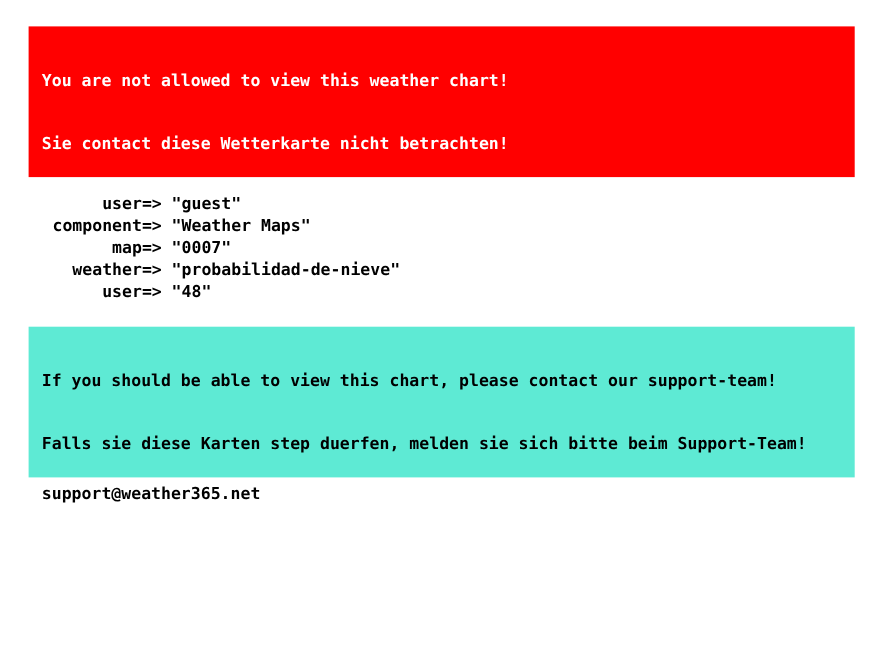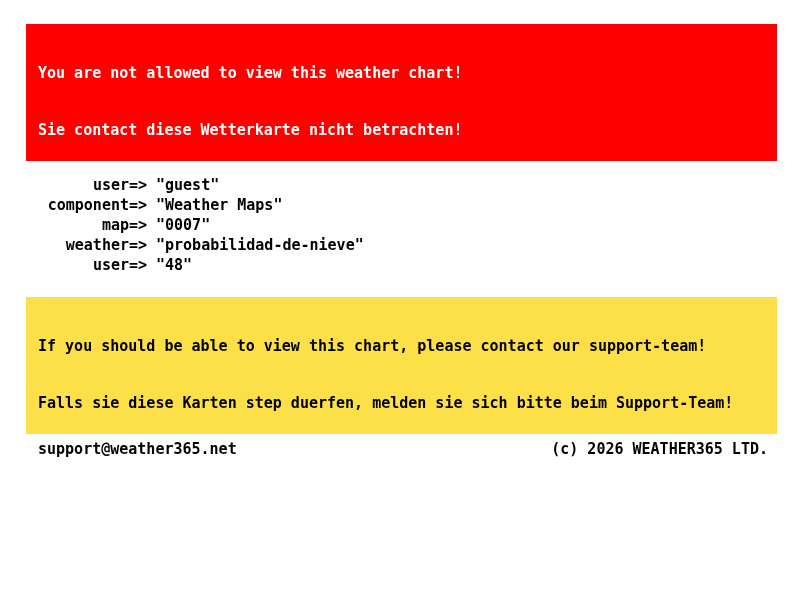--- a/index.html
+++ b/index.html
@@ -21,38 +21,39 @@
     line-height: 19px;
     white-space: pre;
   }
   .banner-error {
     margin-top: 24px;
     background: #ff0000;
     color: #ffffff;
   }
   .banner-support {
     margin-top: 22px;
-    background: #fde047;
+    background: #5eead4;
     color: #000000;
   }
   .params {
     margin: 14px 23px 0 38px;
   }
   .param-row {
     display: flex;
     white-space: pre;
   }
   .param-key { width: 91px; text-align: right; }
   .param-arrow { width: 27px; }
   .param-value { flex: 1; }
   .footer {
     display: flex;
     justify-content: space-between;
     margin: 5px 32px 0 38px;
     white-space: pre;
+    flex-direction: column;
   }
 </style>
 </head>
 <body>
 
 <div class="banner banner-error">
   <div>You are not allowed to view this weather chart!</div>
   <div>Sie contact diese Wetterkarte nicht betrachten!</div>
 </div>
 
@@ -84,14 +85,13 @@
   </div>
 </div>
 
 <div class="banner banner-support">
   <div>If you should be able to view this chart, please contact our support-team!</div>
   <div>Falls sie diese Karten step duerfen, melden sie sich bitte beim Support-Team!</div>
 </div>
 
 <div class="footer">
   <span>support@weather365.net</span>
-  <span>(c) 2026 WEATHER365 LTD.</span>
 </div>
 
 </body></html>

